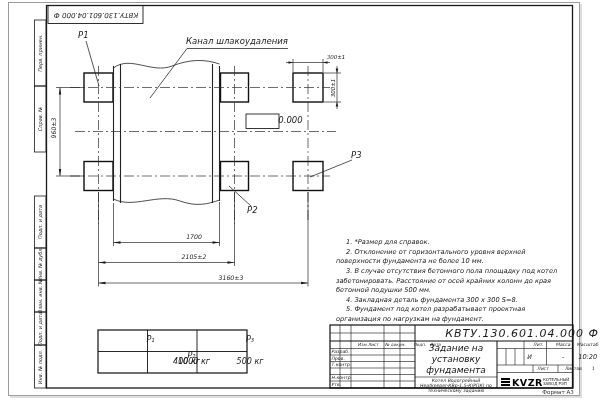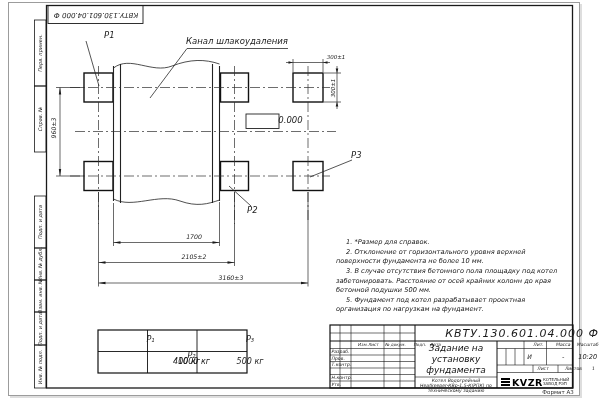--- a/index.html
+++ b/index.html
@@ -179,41 +179,42 @@
   <div class="vwrap strip" style="left:34px;top:280px;width:12px;height:32px;">
       <span>Взам. инв. №</span>
     </div>
   <div class="vwrap strip" style="left:34px;top:312px;width:12px;height:33px;">
       <span>Подп. и дата</span>
     </div>
   <div class="vwrap strip" style="left:34px;top:345px;width:12px;height:43px;">
       <span>Инв. № подл.</span>
     </div>
 
-  <div class="t f85" style="left:78px;top:31px;margin-left:26px;">P1</div>
+  <div class="t f85" style="left:78px;top:31px;">P1</div>
   <div class="t f85" style="left:186px;top:37px;">Канал шлакоудаления</div>
   <div class="t f85 c" style="left:246px;top:116px;width:33px;">0.000</div>
   <div class="t f85" style="left:247px;top:206px;">P2</div>
   <div class="t f85" style="left:351px;top:151px;">P3</div>
 
   <div class="vwrap" style="left:48px;top:108px;width:12px;height:40px;">
     <span class="f6">960±3</span>
     </div>
   <div class="t f6 c" style="left:131px;top:234px;width:70px;">1700</div>
   <div class="t f6 c" style="left:131px;top:254px;width:70px;">2105±2</div>
   <div class="t f6 c" style="left:168px;top:274.5px;width:70px;">3160±3</div>
   <div class="t f55 c" style="left:293px;top:55px;width:30px;">300±1</div>
   <div class="vwrap" style="left:329px;top:73px;width:10px;height:29px;">
     <span class="f55">300±1</span>
     </div>
 
   <div class="notes">
     <p class="note">1. *Размер для справок.</p>
     <p class="note">2. Отклонение от горизонтального уровня верхней поверхности фундамента не более 10 мм.</p>
     <p class="note">3. В случае отсутствия бетонного пола площадку под котел забетонировать. Расстояние от осей крайних колонн до края бетонной подушки 500 мм.</p>
+    <p class="note">4. Закладная деталь фундамента 300 х 300 S=8.</p>
     <p class="note">5. Фундамент под котел разрабатывает проектная организация по нагрузкам на фундамент.</p>
   </div>
 
   <div class="t f8 c" style="left:98px;top:336px;width:49px;">P₁</div>
   <div class="t f8 c" style="left:147px;top:352px;width:33px;">P₂</div>
   <div class="t f8 c" style="left:197px;top:336px;width:50px;">P₃</div>
   <div class="t f8 c" style="left:98px;top:358px;width:49px;padding-left:36px;">400 кг</div>
   <div class="t f8 c" style="left:147px;top:358px;width:38px;">1000 кг</div>
   <div class="t f8 c" style="left:197px;top:358px;width:50px;">500 кг</div>
 

